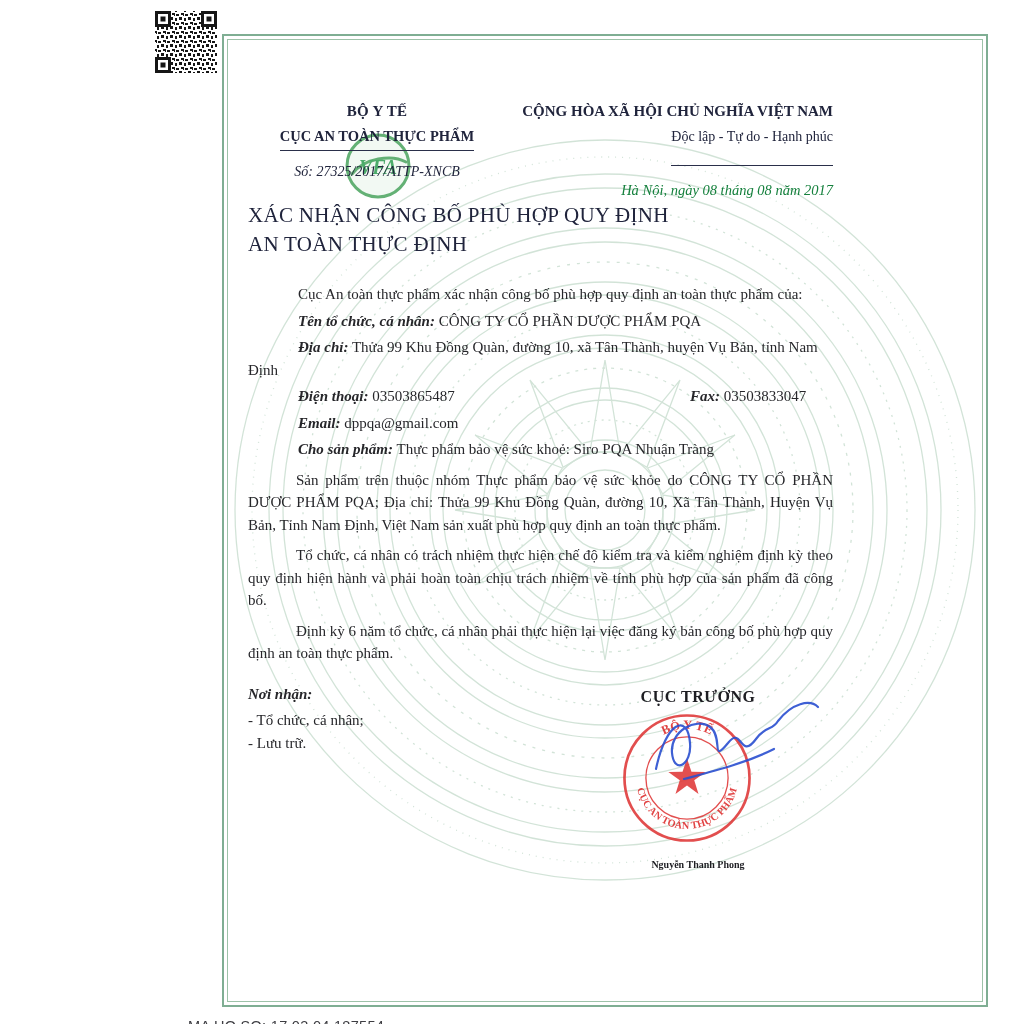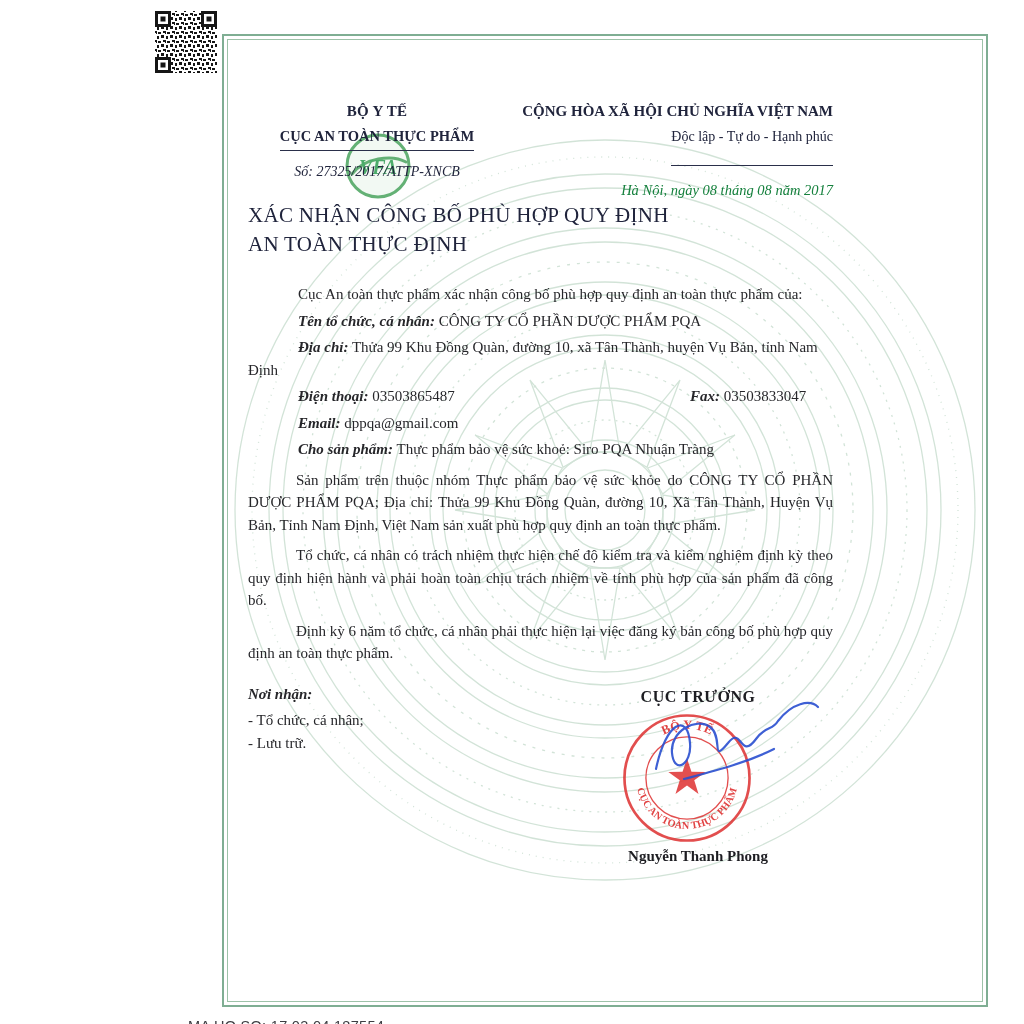--- a/index.html
+++ b/index.html
@@ -46,22 +46,22 @@
   .fax-group { position:absolute; left:392px; top:0; }
   .para { text-indent:48px; margin-top:8px; text-align:justify; }
 
   .footer { position:relative; height:252px; margin-top:14px; }
   .recipients { position:absolute; left:0; top:4px; font-size:15px; }
   .rec-label { font-weight:bold; font-style:italic; margin-bottom:4px; }
   .sign-title { position:absolute; left:330px; top:6px; width:240px; text-align:center;
                 font-weight:bold; font-size:16px; letter-spacing:.5px; color:#1d1d22; }
   .stamp { position:absolute; left:372px; top:32px; width:134px; height:134px; }
   .signature { position:absolute; left:396px; top:12px; width:182px; height:122px; z-index:3; }
-  .signer-name { position:absolute; left:330px; top:166px; width:240px; text-align:center;
-                 font-weight:bold; font-size:15px; color:#1d1d22; }
+  .signer-name { position:absolute; left:330px; top:178px; width:240px; text-align:center;
+                 font-weight:bold; font-size:10px; color:#1d1d22; }
 
   .file-code { position:absolute; left:188px; top:1018px; z-index:3; background:transparent;
                font-family:"Liberation Sans", sans-serif; font-size:14.5px; color:#3d3d42;
                letter-spacing:.3px; }
 </style>
 </head>
 <body>
 
 <div class="page">
 

